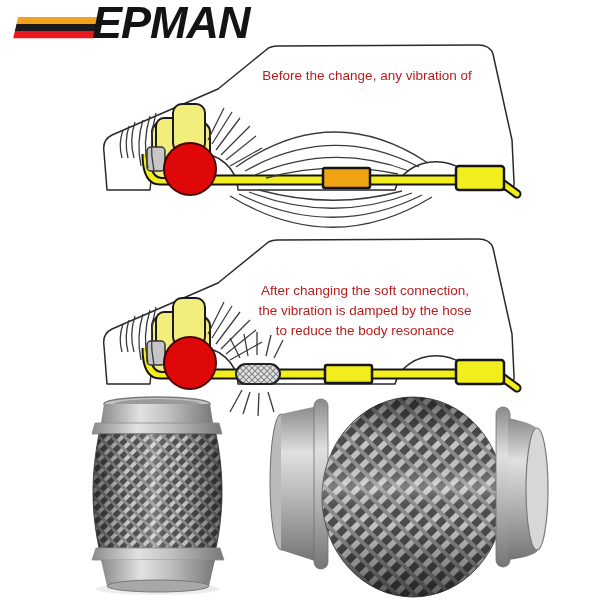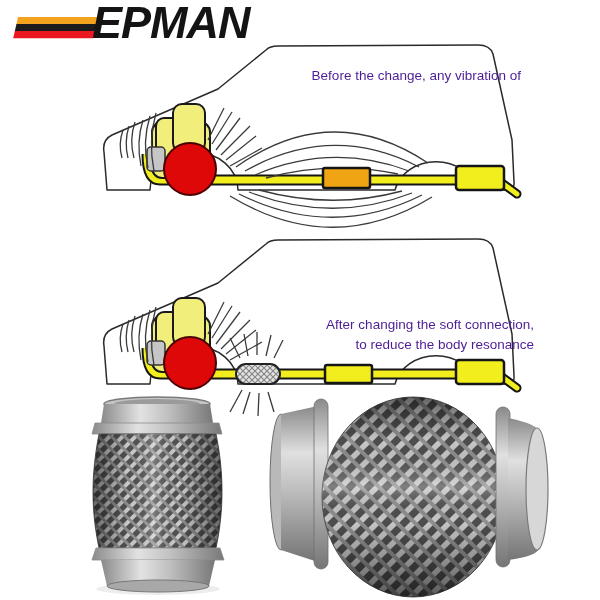--- a/index.html
+++ b/index.html
@@ -2,23 +2,23 @@
 <html><head>
 <meta charset="utf-8">
 <style>
   html,body{margin:0;padding:0;background:#fff;}
   .stage{position:relative;width:600px;height:600px;background:#ffffff;overflow:hidden;
          font-family:"Liberation Sans",sans-serif;color:#1a1a1a;}
   .logo{position:absolute;left:0;top:0;width:270px;height:52px;text-align:center;}
   .logo svg{position:absolute;left:0;top:0;}
   .brand-text{position:absolute;left:92px;top:-2px;font-size:45px;line-height:50px;
               font-weight:bold;font-style:italic;letter-spacing:-1px;color:#141414;}
-  .caption{position:absolute;text-align:right;font-size:13.5px;line-height:20px;color:#4c1d95;}
+  .caption{position:absolute;text-align:center;font-size:13.5px;line-height:20px;color:#b91c1c;}
   .caption-before{left:213px;top:66px;width:308px;}
-  .caption-after{left:228px;top:281px;width:306px;margin-top:34px;}
+  .caption-after{left:212px;top:281px;width:306px;}
   .art{position:absolute;left:0;top:0;}
 </style>
 </head>
 <body>
 
 <div class="stage">
 
   <div class="logo">
     <svg width="112" height="46" viewBox="0 0 112 46">
       <g transform="skewX(-13)">
@@ -185,16 +185,17 @@
         <path d="M268,198 L274,218"></path>
       </g>
     </g>
   </svg>
 
   <div class="caption caption-before">
     <div>Before the change, any vibration of</div>
   </div>
   <div class="caption caption-after">
     <div>After changing the soft connection,</div>
+    <div>the vibration is damped by the hose</div>
     <div>to reduce the body resonance</div>
   </div>
 
 </div>
 
 </body></html>

